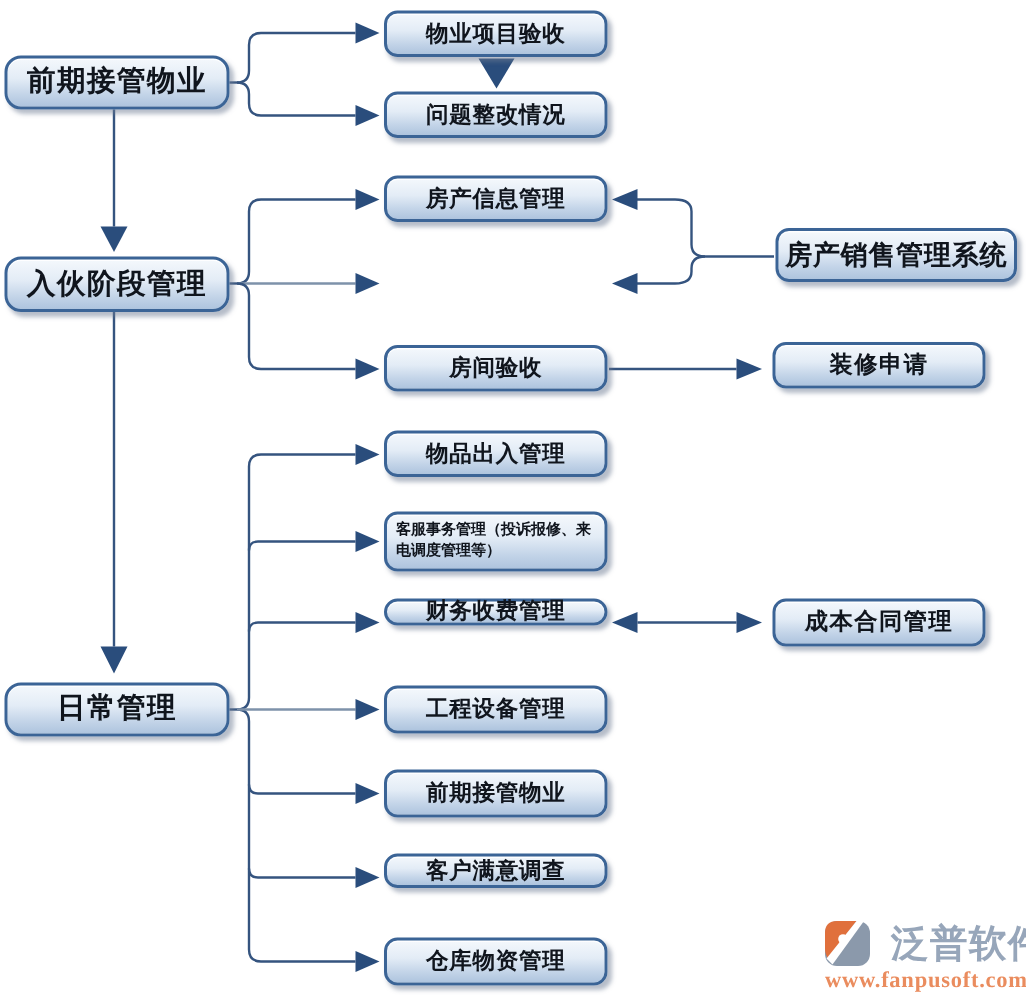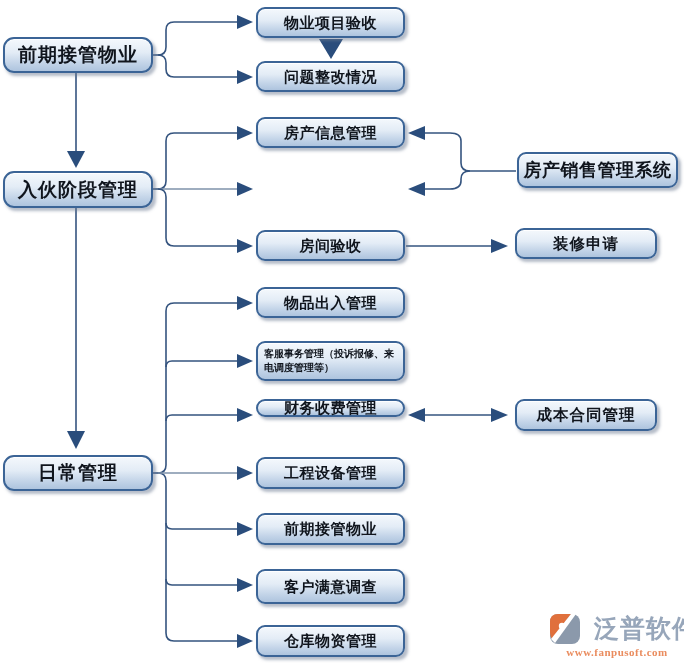--- a/index.html
+++ b/index.html
@@ -35,23 +35,23 @@
   .n-wide{font-size:18px;letter-spacing:0.5px;}
   .n-right{font-size:15.5px;letter-spacing:1px;}
   #logo{position:absolute;left:550px;top:612px;width:134px;}
   .logo-row{display:flex;align-items:center;gap:14px;}
   .logo-icon{width:30px;height:30px;flex:0 0 30px;}
   .logo-name{
     font-size:25px;font-weight:bold;color:#97a6ba;letter-spacing:1px;
     font-family:"Liberation Sans","DejaVu Sans",sans-serif;white-space:nowrap;
   }
   .logo-url{
-    margin-top:1px;font-size:11px;font-weight:bold;color:#ea8c5e;
+    margin-top:1px;font-size:15px;font-weight:bold;color:#ea8c5e;
     font-family:"Liberation Serif","DejaVu Serif",serif;
-    text-align:center;letter-spacing:0.5px;
+    text-align:right;letter-spacing:0.5px;
   }
 </style>
 </head>
 <body>
 
 <div id="stage">
 
   <svg id="wires" width="684" height="665" viewBox="0 0 684 665" aria-hidden="true">
 
     <g>
@@ -128,21 +128,21 @@
 
   <div class="node n-mid" style="left:256px;top:7px;width:149px;height:31px;">物业项目验收</div>
   <div class="node n-mid" style="left:256px;top:61px;width:149px;height:31px;">问题整改情况</div>
   <div class="node n-mid" style="left:256px;top:117px;width:149px;height:31px;">房产信息管理</div>
   <div class="node n-mid" style="left:256px;top:230px;width:149px;height:31px;">房间验收</div>
   <div class="node n-mid" style="left:256px;top:287px;width:149px;height:31px;">物品出入管理</div>
   <div class="node n-small" style="left:256px;top:341px;width:149px;height:40px;">客服事务管理（投诉报修、来电调度管理等）</div>
   <div class="node n-mid" style="left:256px;top:399px;width:149px;height:18px;">财务收费管理</div>
   <div class="node n-mid" style="left:256px;top:457px;width:149px;height:32px;">工程设备管理</div>
   <div class="node n-mid" style="left:256px;top:513px;width:149px;height:32px;">前期接管物业</div>
-  <div class="node n-mid" style="left:256px;top:569px;width:149px;height:35px;">客户满意调查</div>
+  <div class="node n-mid" style="left:256px;top:569px;width:149px;height:23px;">客户满意调查</div>
   <div class="node n-mid" style="left:256px;top:625px;width:149px;height:32px;">仓库物资管理</div>
 
   <div class="node n-wide" style="left:517px;top:152px;width:161px;height:36px;">房产销售管理系统</div>
   <div class="node n-right" style="left:515px;top:228px;width:142px;height:31px;">装修申请</div>
   <div class="node n-right" style="left:515px;top:399px;width:142px;height:32px;">成本合同管理</div>
 
   <div id="logo">
     <div class="logo-row">
       <svg class="logo-icon" viewBox="0 0 30 30" aria-hidden="true">
         <rect x="0" y="0" width="30" height="30" rx="8" fill="#8b99ab"></rect>

